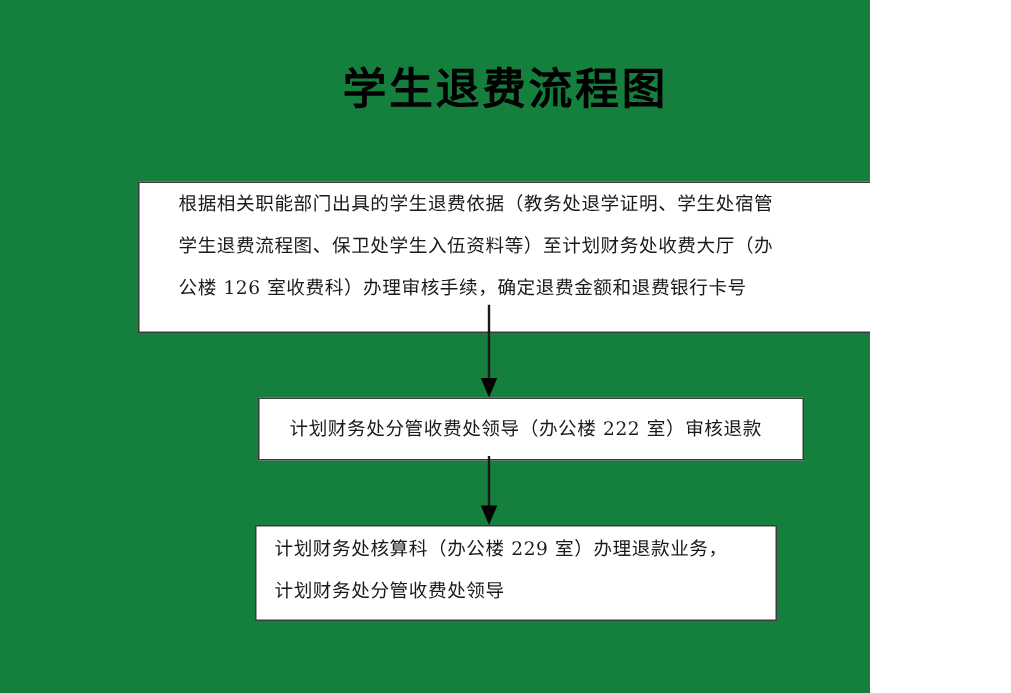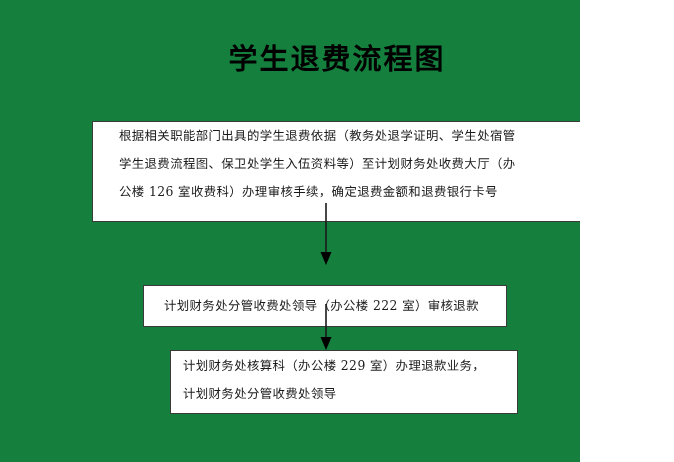--- a/index.html
+++ b/index.html
@@ -59,26 +59,25 @@
     left: 92px;
     top: 105px;
     width: 492px;
     height: 101px;
     padding: 0 0 16px 26px;
     margin-top: 16px;
   }
   #flow-box-1 .box-text { text-align: left; }
 
   #flow-box-2 {
-    left: 143px;
+    left: 172px;
     top: 265px;
     width: 364px;
     height: 42px;
     padding: 0 15px 0 20px;
-    margin-top: 20px;
   }
 
   #flow-box-3 {
     left: 170px;
     top: 350px;
     width: 348px;
     height: 64px;
     padding: 0 0 4px 12px;
   }
 

